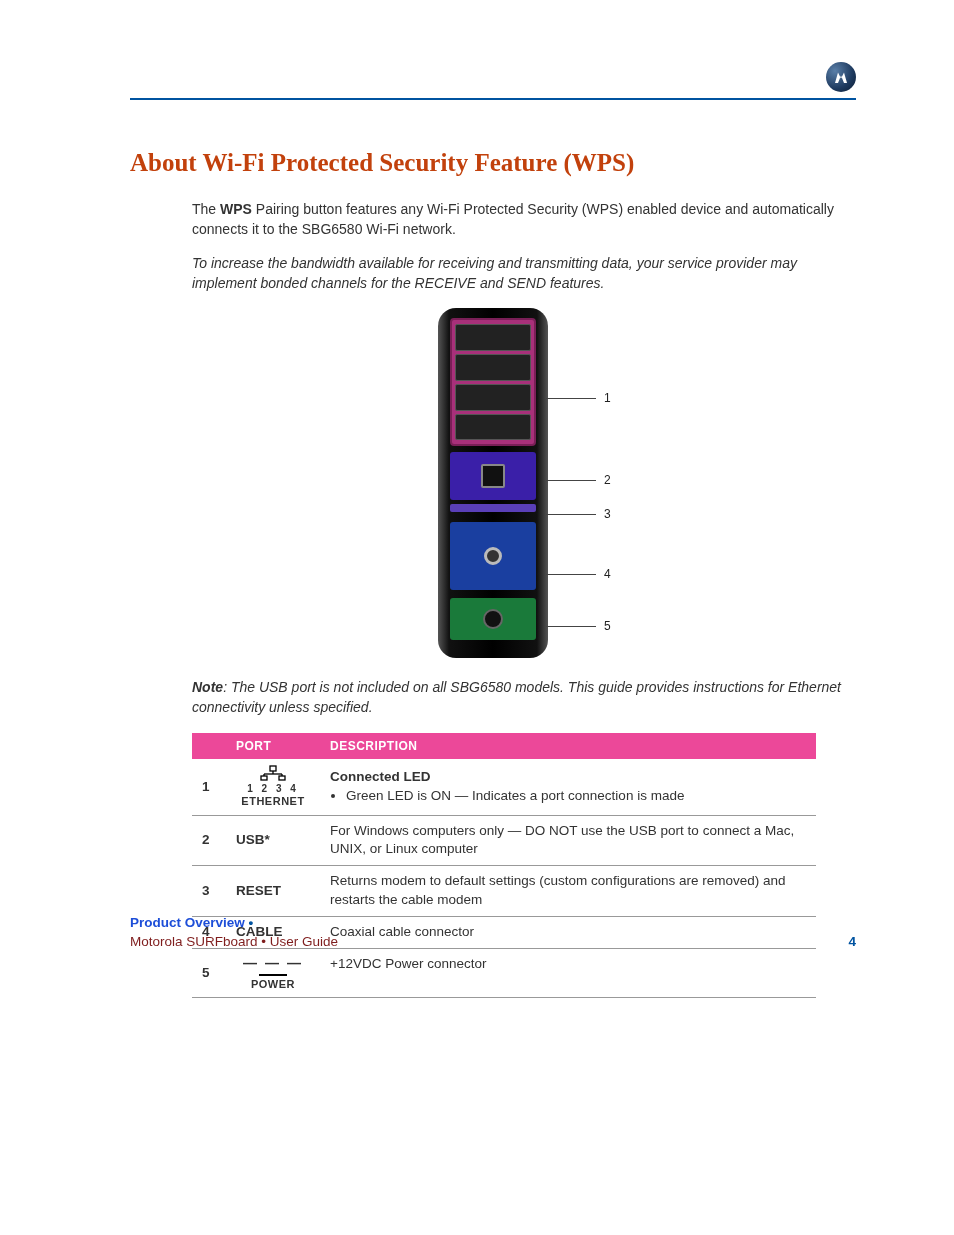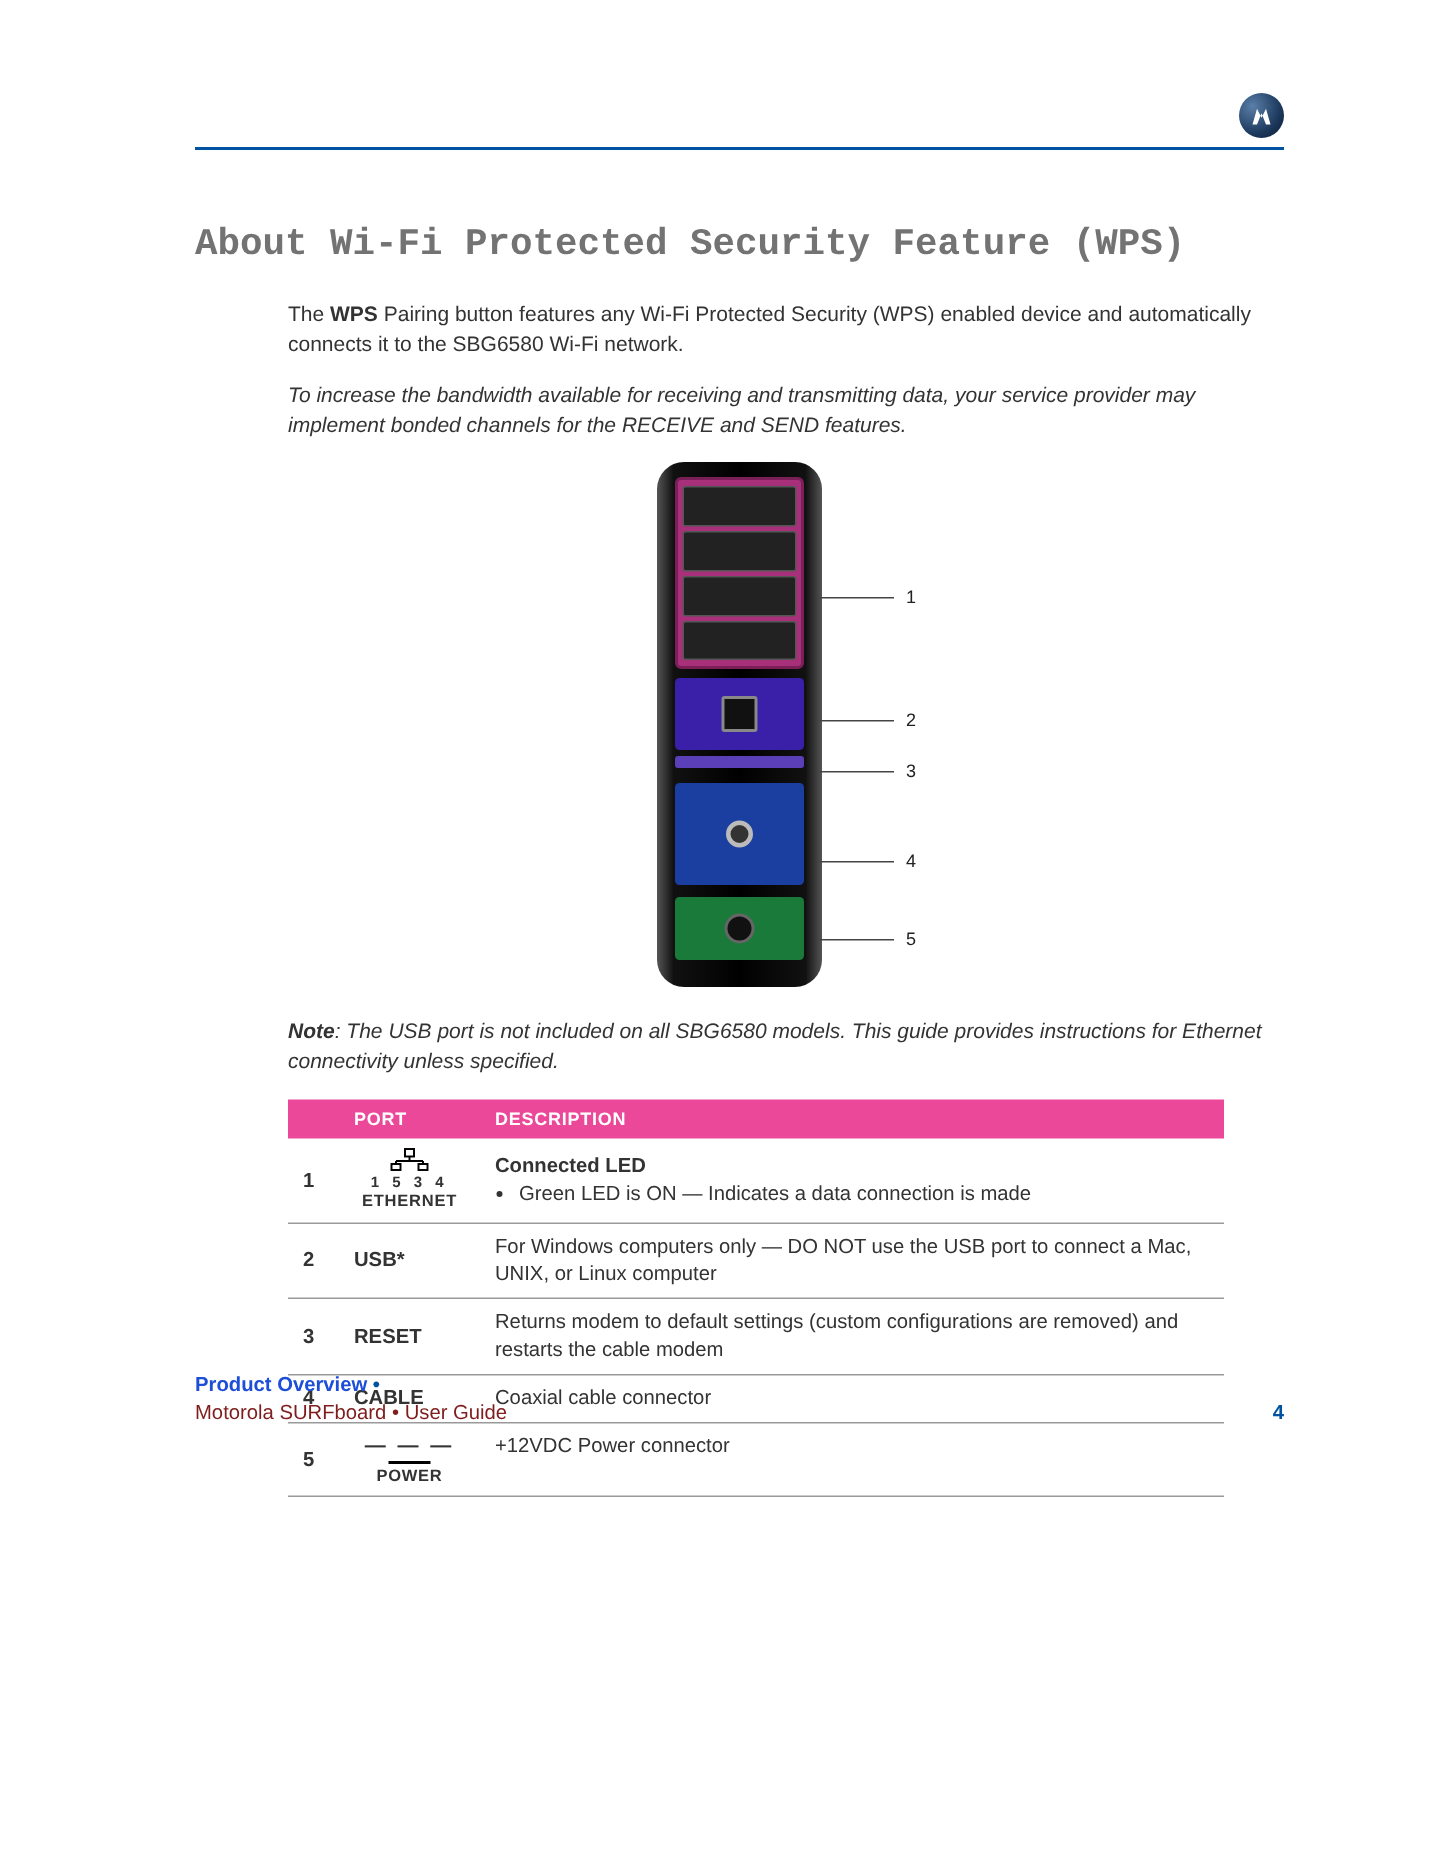--- a/index.html
+++ b/index.html
@@ -24,24 +24,24 @@
     top: 62px; right: 98px;
     width: 30px; height: 30px;
     border-radius: 50%;
     background: radial-gradient(circle at 30% 30%, #5a7fa8, #1e3a5f 60%, #0a1a2f);
     display:flex; align-items:center; justify-content:center;
     color:#fff; font-weight:bold; font-size:18px;
   }
   .logo svg { width:18px; height:18px; }
   .content { margin-top: 85px; }
   h2.section {
-    font-family: Liberation Mono, monospace;
+    font-family: Liberation Serif, serif;
     font-stretch: condensed;
     font-weight: bold;
-    color: #737373;
+    color: #c2410c;
     font-size: 25px;
     margin-bottom: 20px;
     letter-spacing: 0;
   }
   .body-text {
     margin-left: 62px;
     margin-bottom: 15px;
   }
   .body-text.italic { font-style: italic; }
   .bold-inline { font-weight: bold; }
@@ -243,28 +243,28 @@
                   <g stroke="#000" stroke-width="1.3" fill="none">
                     <rect x="11" y="1" width="6" height="5"></rect>
                     <line x1="14" y1="6" x2="14" y2="9"></line>
                     <line x1="5" y1="9" x2="23" y2="9"></line>
                     <line x1="5" y1="9" x2="5" y2="11"></line>
                     <line x1="23" y1="9" x2="23" y2="11"></line>
                     <rect x="2" y="11" width="6" height="4"></rect>
                     <rect x="20" y="11" width="6" height="4"></rect>
                   </g>
                 </svg>
-              <div class="nums">1 5 3 4</div>
+              <div class="nums">1 2 3 4</div>
               <div class="lbl">ETHERNET</div>
             </div>
           </td>
           <td>
             <span class="bold-inline">Connected LED</span>
             <ul class="bullet">
-                <li>Green LED is ON — Indicates a data connection is made</li>
+                <li>Green LED is ON — Indicates a port connection is made</li>
               </ul>
           </td>
         </tr>
         <tr>
           <td class="num">2</td>
           <td class="port-label">USB*</td>
           <td>For Windows computers only — DO NOT use the USB port to connect a Mac, UNIX, or Linux computer</td>
         </tr>
         <tr>
           <td class="num">3</td>

